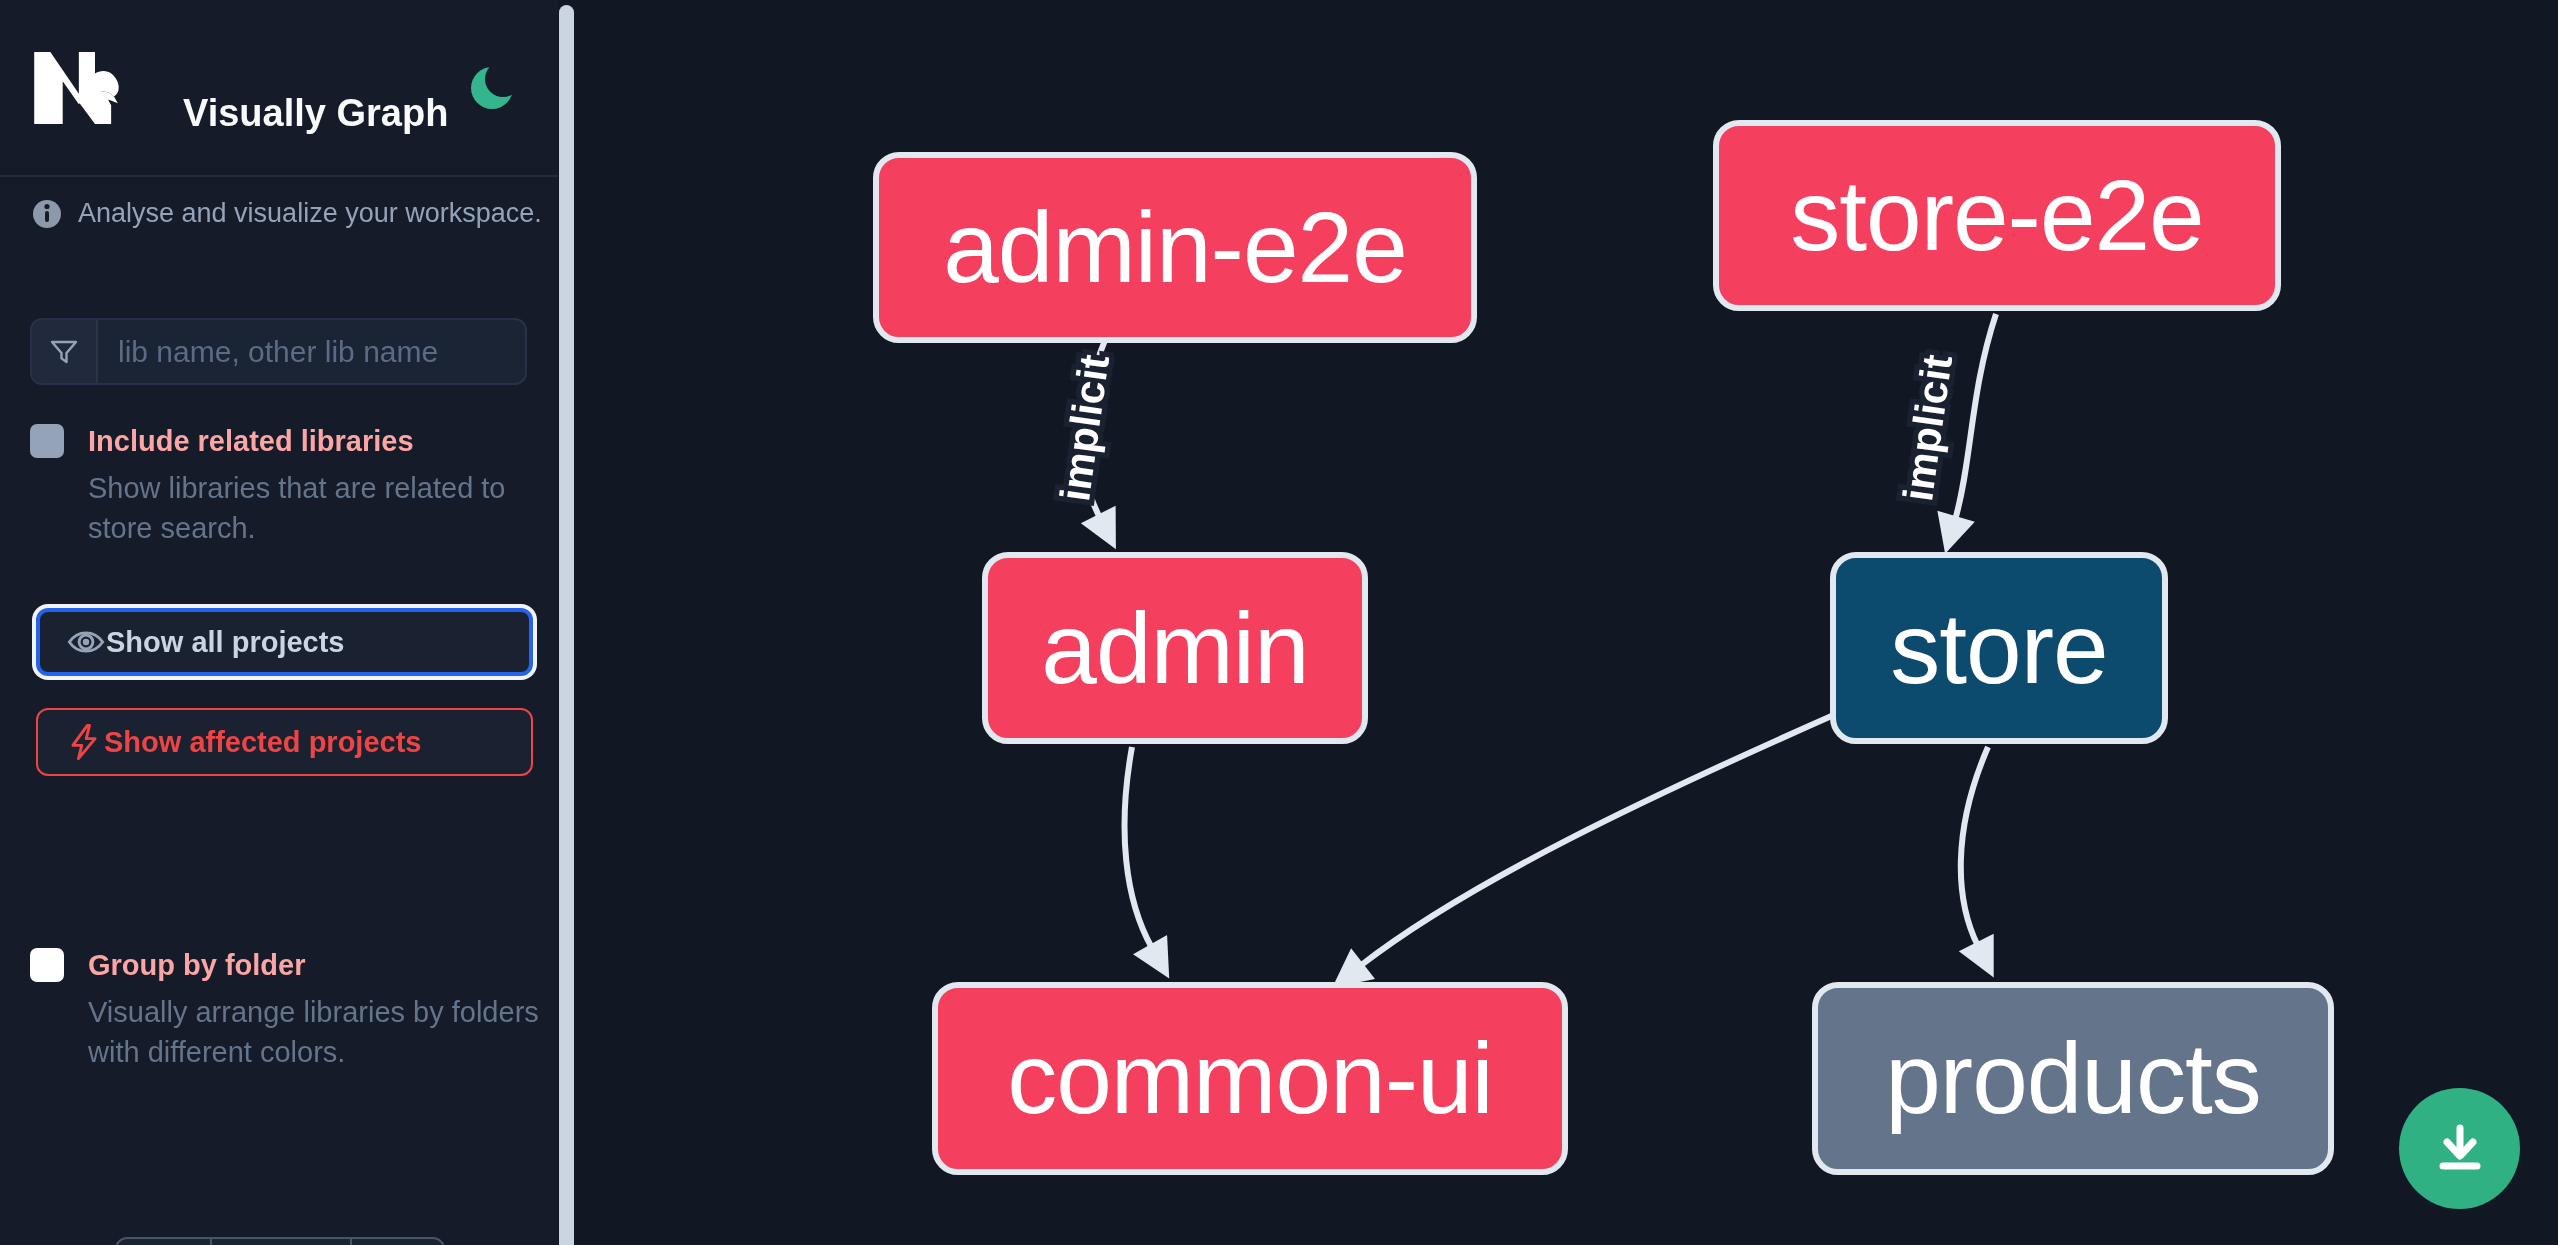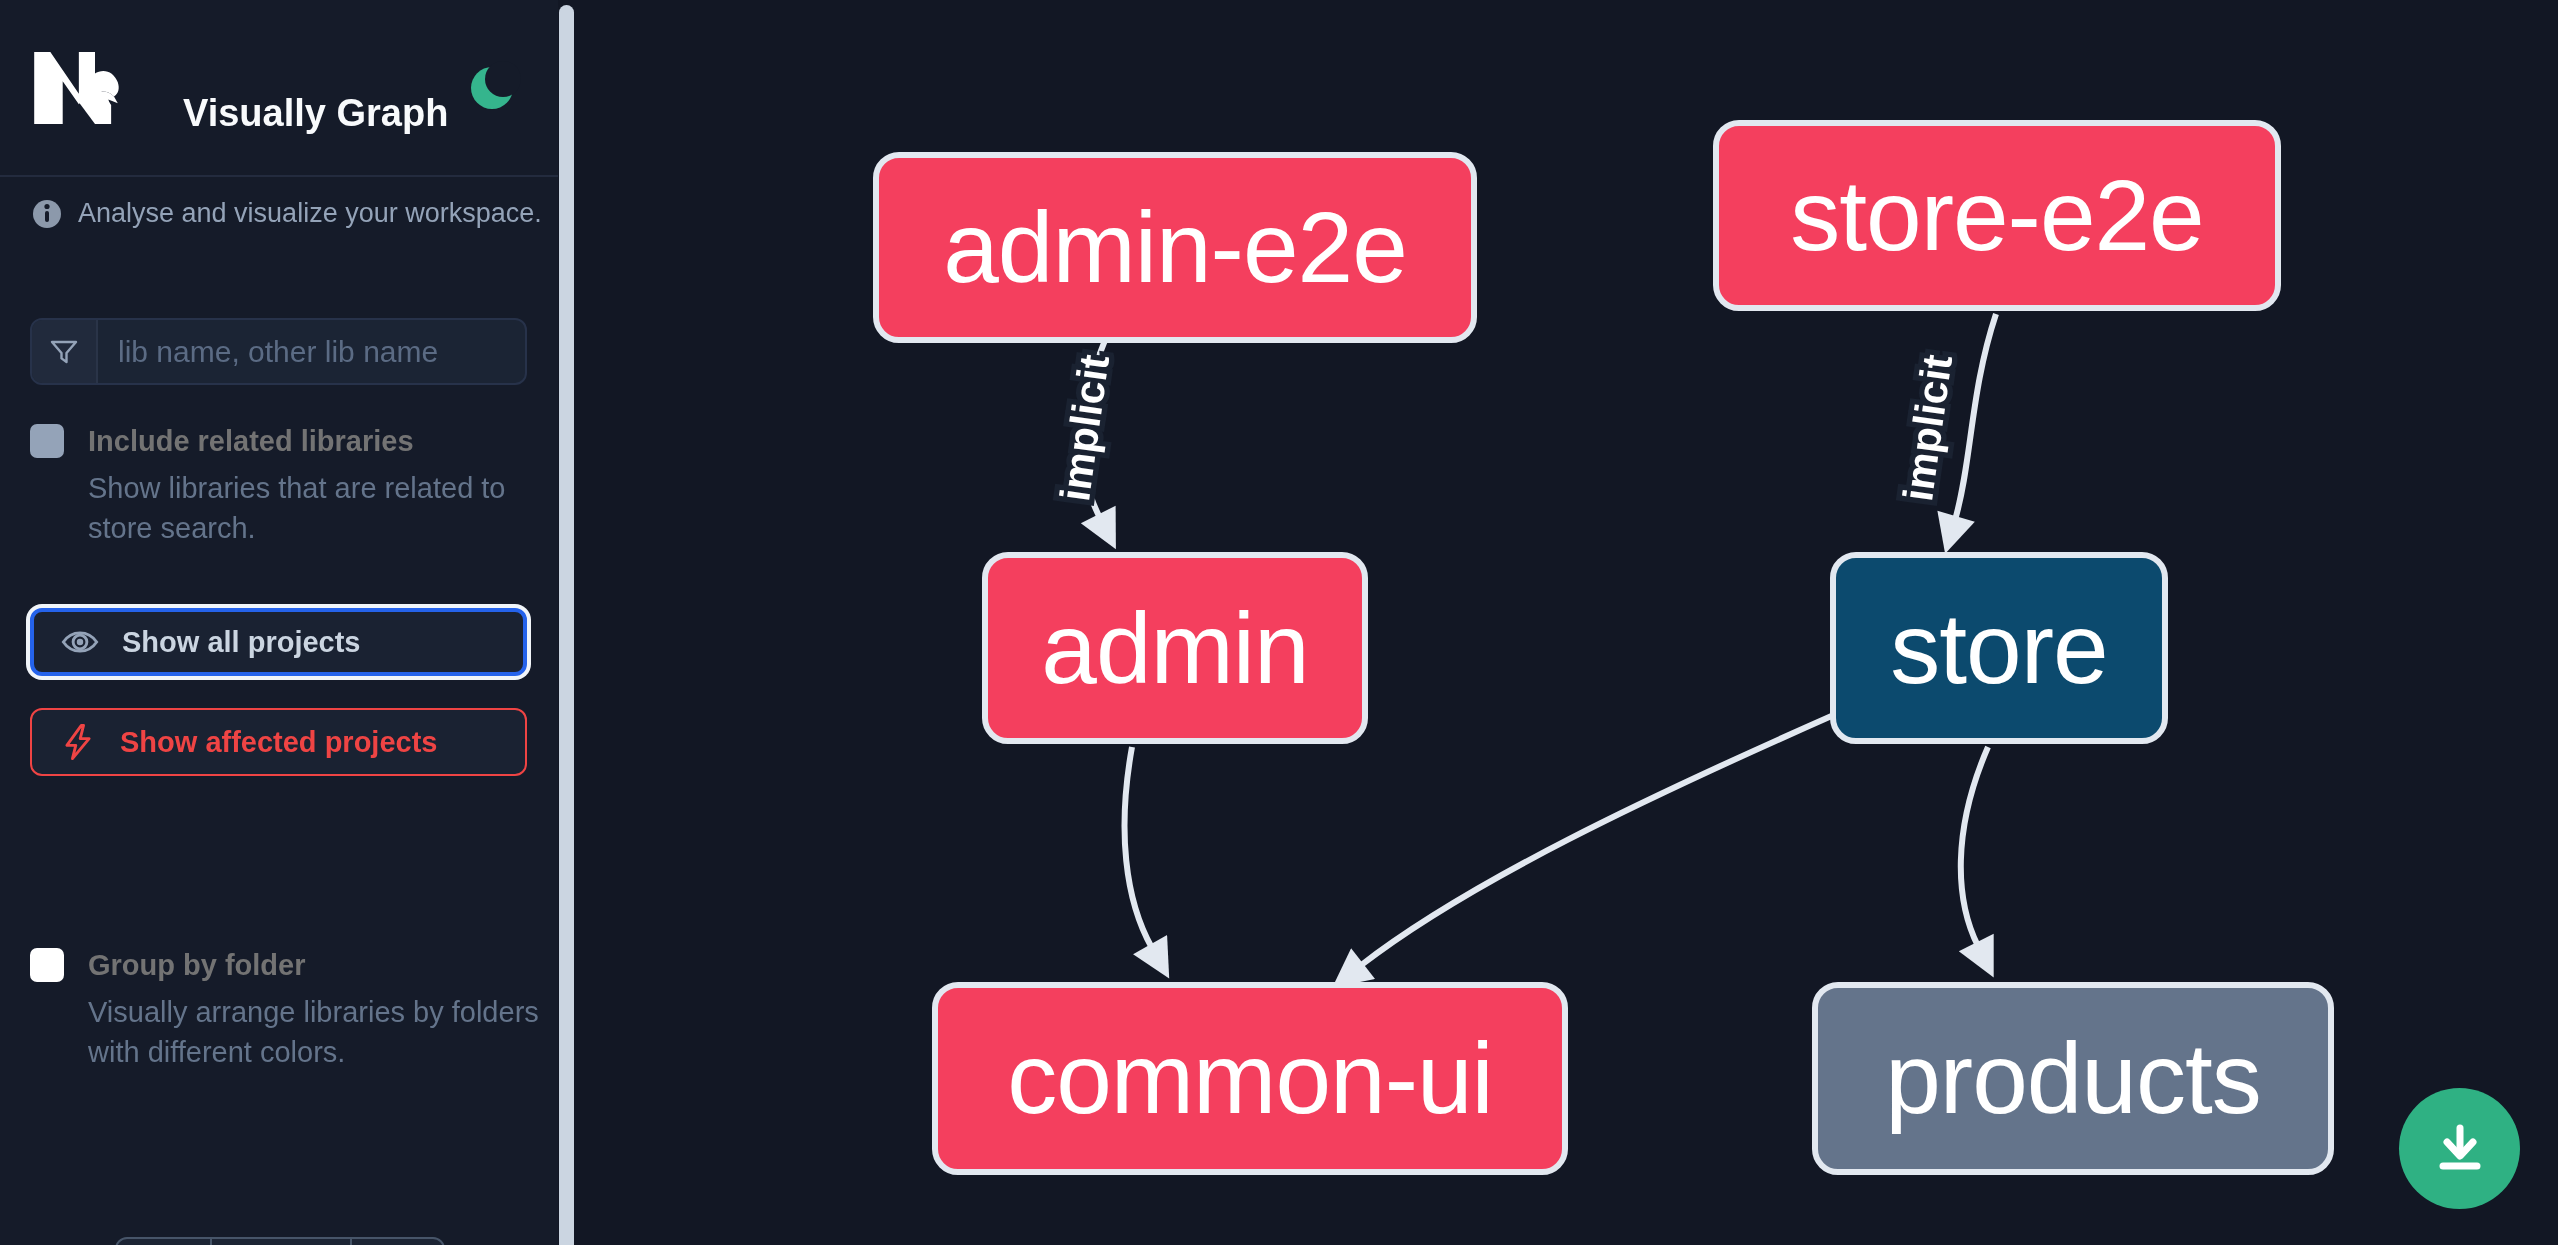--- a/index.html
+++ b/index.html
@@ -40,28 +40,28 @@
     border:2px solid #27324a;border-radius:12px;display:flex;align-items:stretch;box-sizing:border-box;}
   #search-icon-cell{width:64px;display:flex;align-items:center;justify-content:center;
     background:#212a3c;border-right:2px solid #2a3448;border-radius:10px 0 0 10px;}
   #search-input{flex:1;background:transparent;border:none;outline:none;color:#cbd5e1;
     font-size:30px;padding:0 0 0 20px;font-family:"Liberation Sans",sans-serif;}
   #search-input::placeholder{color:#5b6b84;}
   
   .option{position:absolute;left:30px;width:498px;padding-left:58px;box-sizing:border-box;}
   .cbox{position:absolute;left:0;top:0;width:34px;height:34px;border-radius:7px;}
   .cbox.checked::after{content:"✓";position:absolute;left:4px;top:-1px;font-size:28px;font-weight:900;color:#10212e;}
-  .option .lbl{font-size:29px;font-weight:700;color:#737373;line-height:34px;}
+  .option .lbl{font-size:29px;font-weight:700;color:#fca5a5;line-height:34px;}
   .option .dsc{margin-top:10px;font-size:29px;color:#64748b;line-height:40px;width:465px;}
   #opt-include-related{top:424px;}
   #opt-group-folder{top:948px;}
   #opt-proximity{top:1098px;}
   
-  .act-btn{position:absolute;left:30px;width:497px;height:68px;border-radius:12px;background:#1a2232;
-    display:flex;align-items:center;padding-left:26px;gap:22px;font-size:29px;font-weight:700;
+  .act-btn{position:absolute;left:36px;width:497px;height:68px;border-radius:12px;background:#1a2232;
+    display:flex;align-items:center;padding-left:26px;font-size:29px;font-weight:700;
     color:#cbd5e1;box-sizing:border-box;cursor:pointer;font-family:"Liberation Sans",sans-serif;}
   #btn-show-all{top:608px;border:4px solid #2563eb;box-shadow:0 0 0 4px #f1f5f9;}
   #btn-show-affected{top:708px;border:2px solid #ef4444;color:#ef4444;}
   #btn-hide-all{top:808px;border:2px solid #475569;}
   
   #proximity-stepper{position:absolute;left:115px;top:1237px;width:330px;height:30px;background:#1c2434;
     border:2px solid #475569;border-radius:12px 12px 0 0;box-sizing:border-box;}
   #proximity-stepper .sep{position:absolute;top:0;bottom:0;width:2px;background:#475569;}
   
   #sidebar-scrollbar{position:absolute;left:559px;top:5px;width:15px;height:1240px;background:#cbd5e1;

